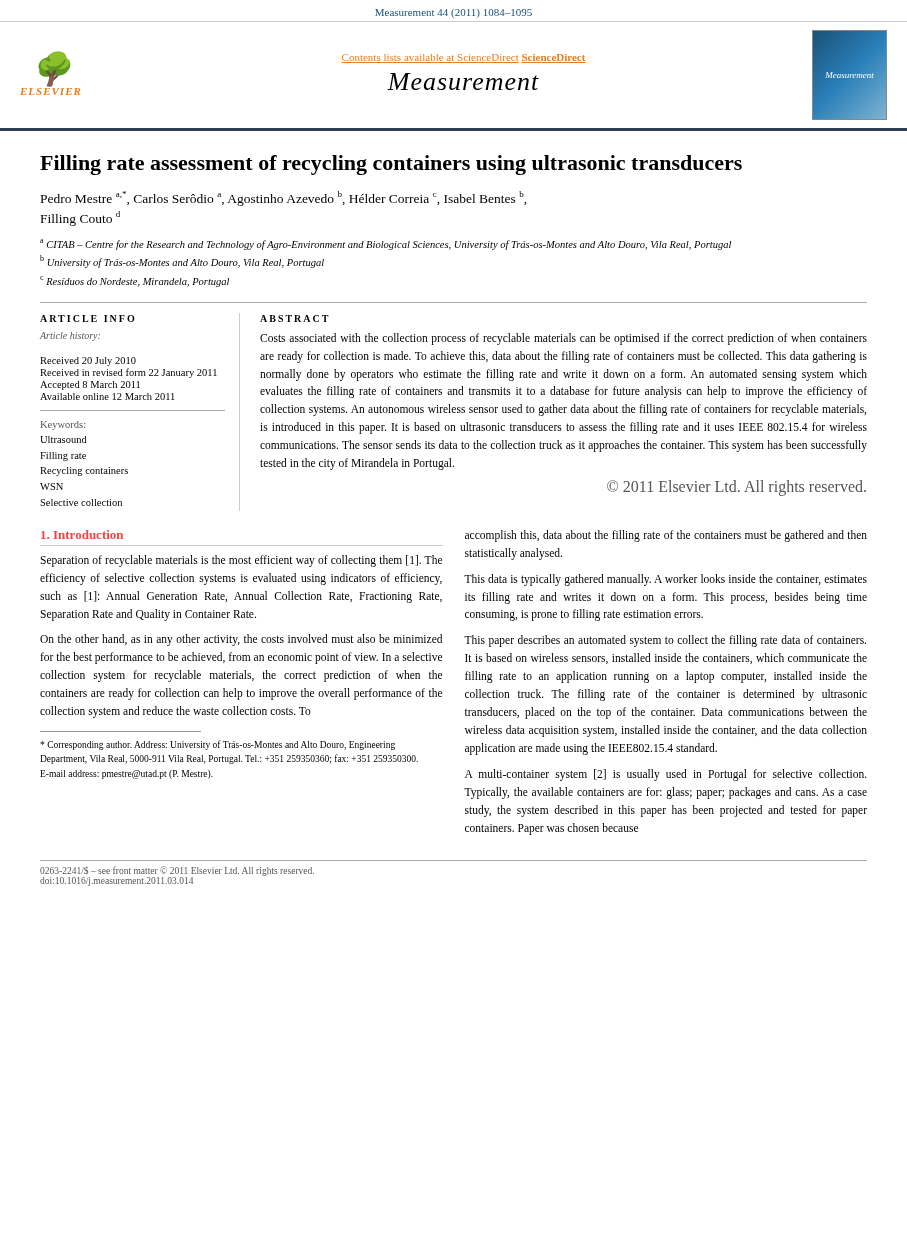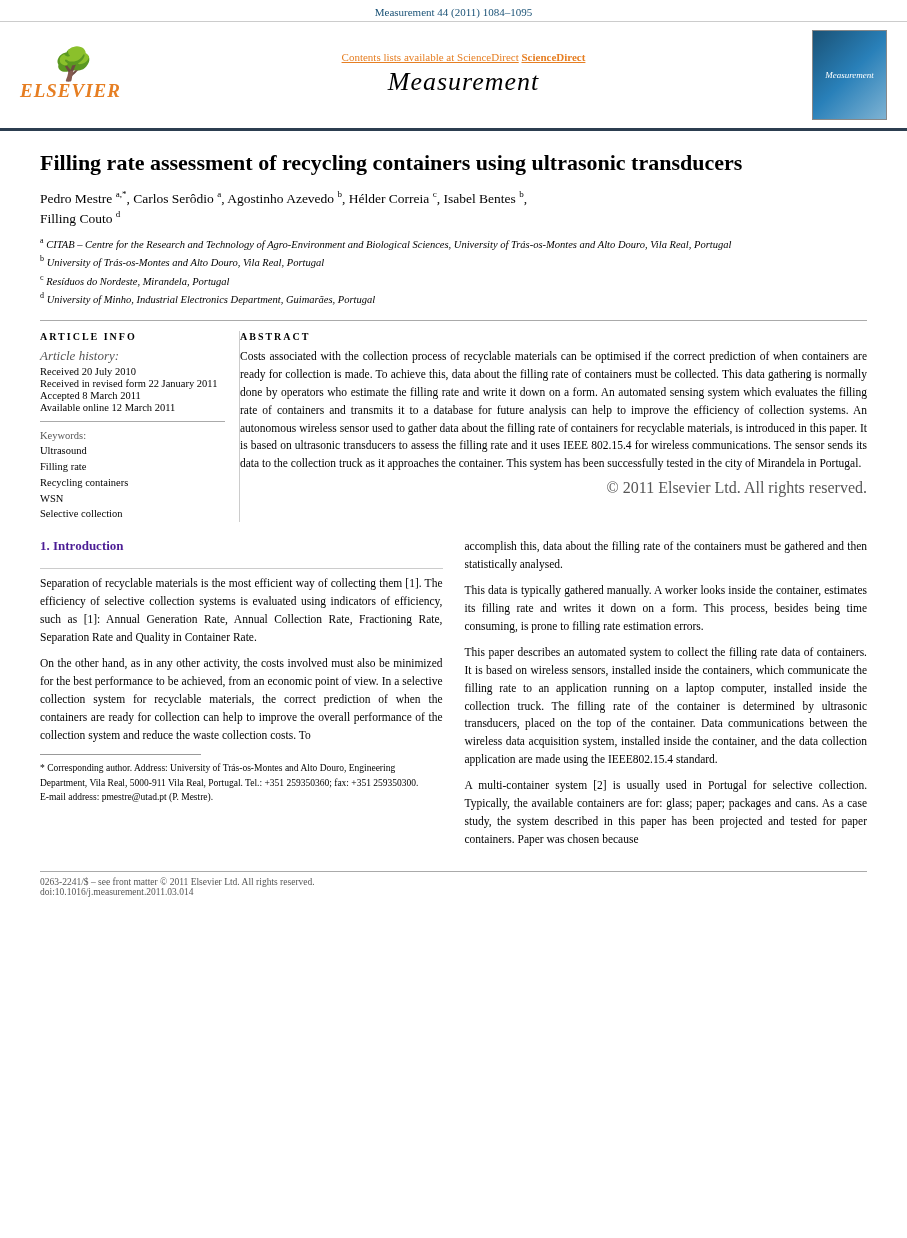--- a/index.html
+++ b/index.html
@@ -39,21 +39,21 @@
       flex-direction: column;
       align-items: center;
     }
     .elsevier-logo .tree-icon {
       font-size: 32px;
       color: #27ae60;
       line-height: 1;
     }
     .elsevier-logo .brand {
       color: #e67e22;
-      font-size: 19px;
+      font-size: 11px;
       font-weight: bold;
       letter-spacing: 1px;
     }
     .journal-header-center {
       text-align: center;
       flex: 1;
     }
     .sciencedirect-link {
       font-size: 11px;
       color: #1a5276;
@@ -130,44 +130,45 @@
       font-size: 8px;
       vertical-align: super;
     }
     .divider-thin {
       height: 1px;
       background: #aaa;
       margin: 8px 0;
     }
     .two-col {
       display: flex;
+      gap: 20px;
       margin-top: 10px;
     }
     .left-col {
       width: 200px;
       flex-shrink: 0;
       border-right: 1px solid #ccc;
       padding-right: 14px;
     }
     .right-col {
       flex: 1;
     }
     .section-label {
       font-size: 10px;
       font-weight: bold;
       letter-spacing: 2px;
       color: #000;
       text-transform: uppercase;
       margin-bottom: 6px;
     }
     .article-info-label {
-      font-size: 13px;
+      font-size: 10px;
       font-style: italic;
       color: #555;
-      margin-bottom: 2px;
+      margin-bottom: 14px;
     }
     .article-info-value {
       font-size: 10.5px;
       color: #000;
       margin-bottom: 1px;
     }
     .keywords-label {
       font-size: 10.5px;
       color: #555;
       margin-top: 8px;
@@ -199,24 +200,24 @@
     }
     .body-left {
       flex: 1;
     }
     .body-right {
       flex: 1;
     }
     .section-heading {
       font-size: 13px;
       font-weight: bold;
-      color: #4c1d95;
+      color: #ef4444;
       margin-bottom: 6px;
       border-bottom: 1px solid #ccc;
-      padding-bottom: 14px;
+      padding-bottom: 2px;
     }
     .body-para {
       font-size: 11.5px;
       line-height: 1.56;
       color: #000;
       text-align: justify;
       margin-bottom: 8px;
     }
     .footnote-divider {
       height: 1px;
@@ -287,23 +288,20 @@
   <div class="affiliations">
     <span class="affil-line">
       <sup class="affil-sup">a</sup> <em>CITAB – Centre for the Research and Technology of Agro-Environment and Biological Sciences, University of Trás-os-Montes and Alto Douro, Vila Real, Portugal</em>
     </span>
     <span class="affil-line">
       <sup class="affil-sup">b</sup> <em>University of Trás-os-Montes and Alto Douro, Vila Real, Portugal</em>
     </span>
     <span class="affil-line">
       <sup class="affil-sup">c</sup> <em>Resíduos do Nordeste, Mirandela, Portugal</em>
     </span>
-    <span class="affil-line">
-      <sup class="affil-sup">d</sup> <em>University of Minho, Industrial Electronics Department, Guimarães, Portugal</em>
-    </span>
   </div>
 
   <div class="divider-thin"></div>
 
   <div class="two-col">
 
     <div class="left-col">
       <div class="section-label">ARTICLE INFO</div>
       <div class="article-info-label">Article history:</div>
       <div class="article-info-value">Received 20 July 2010</div>

